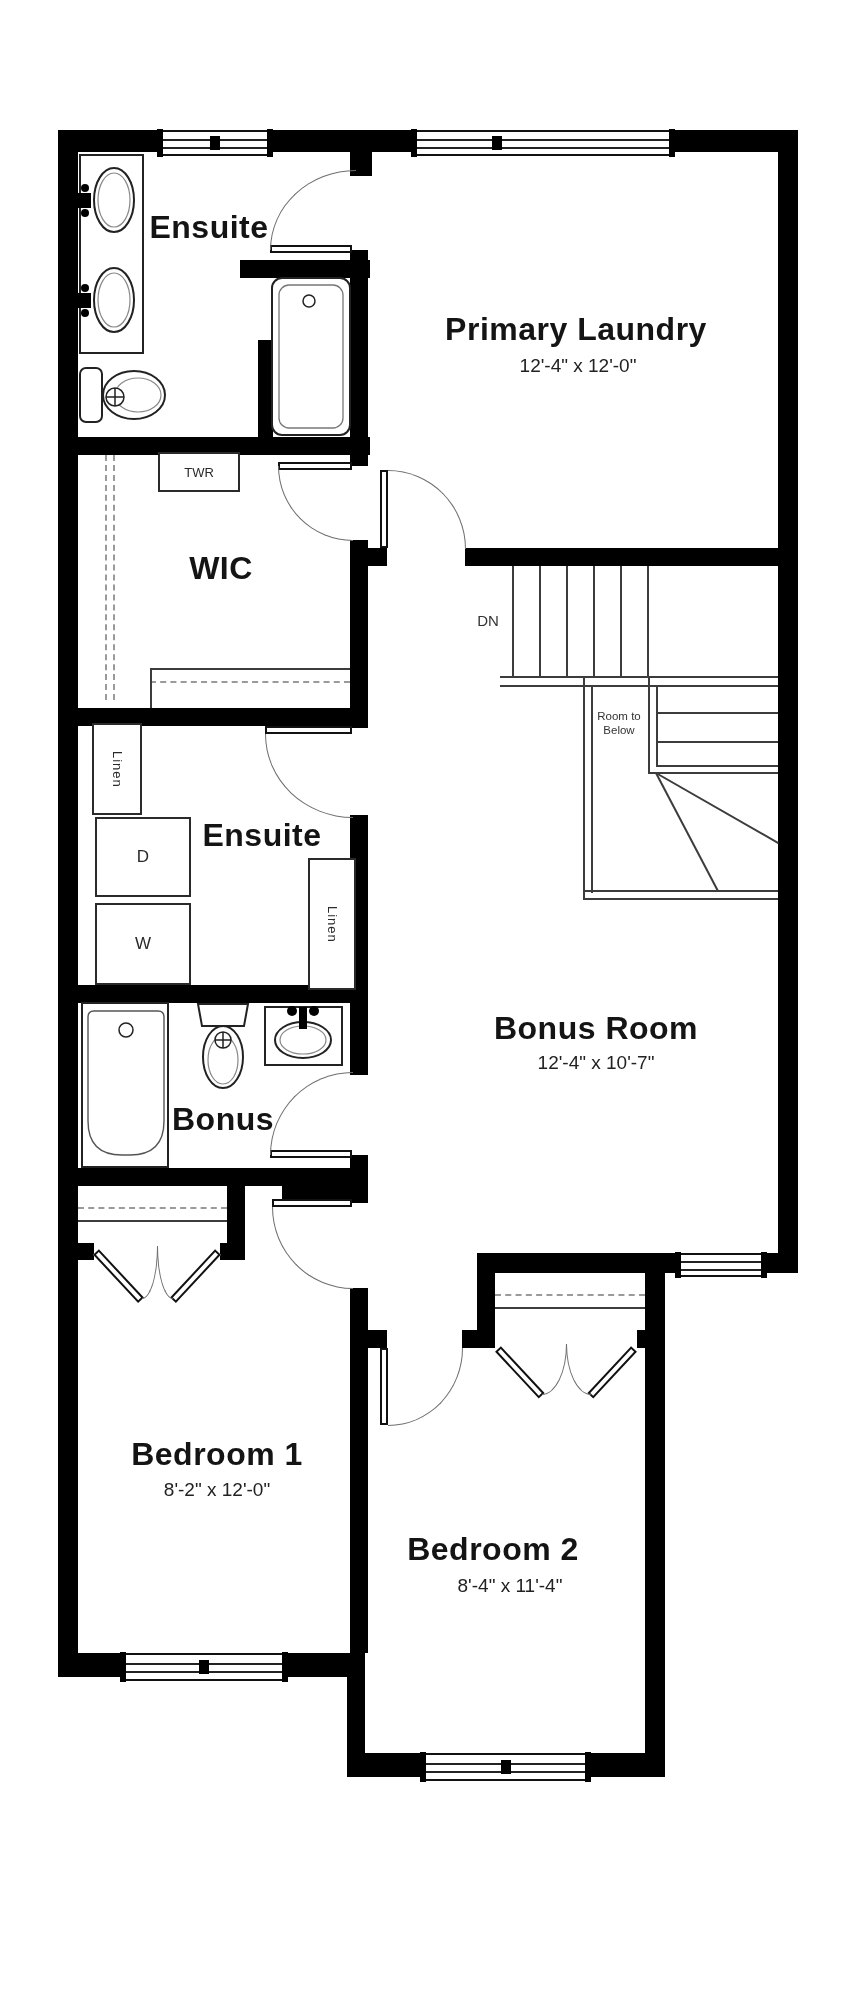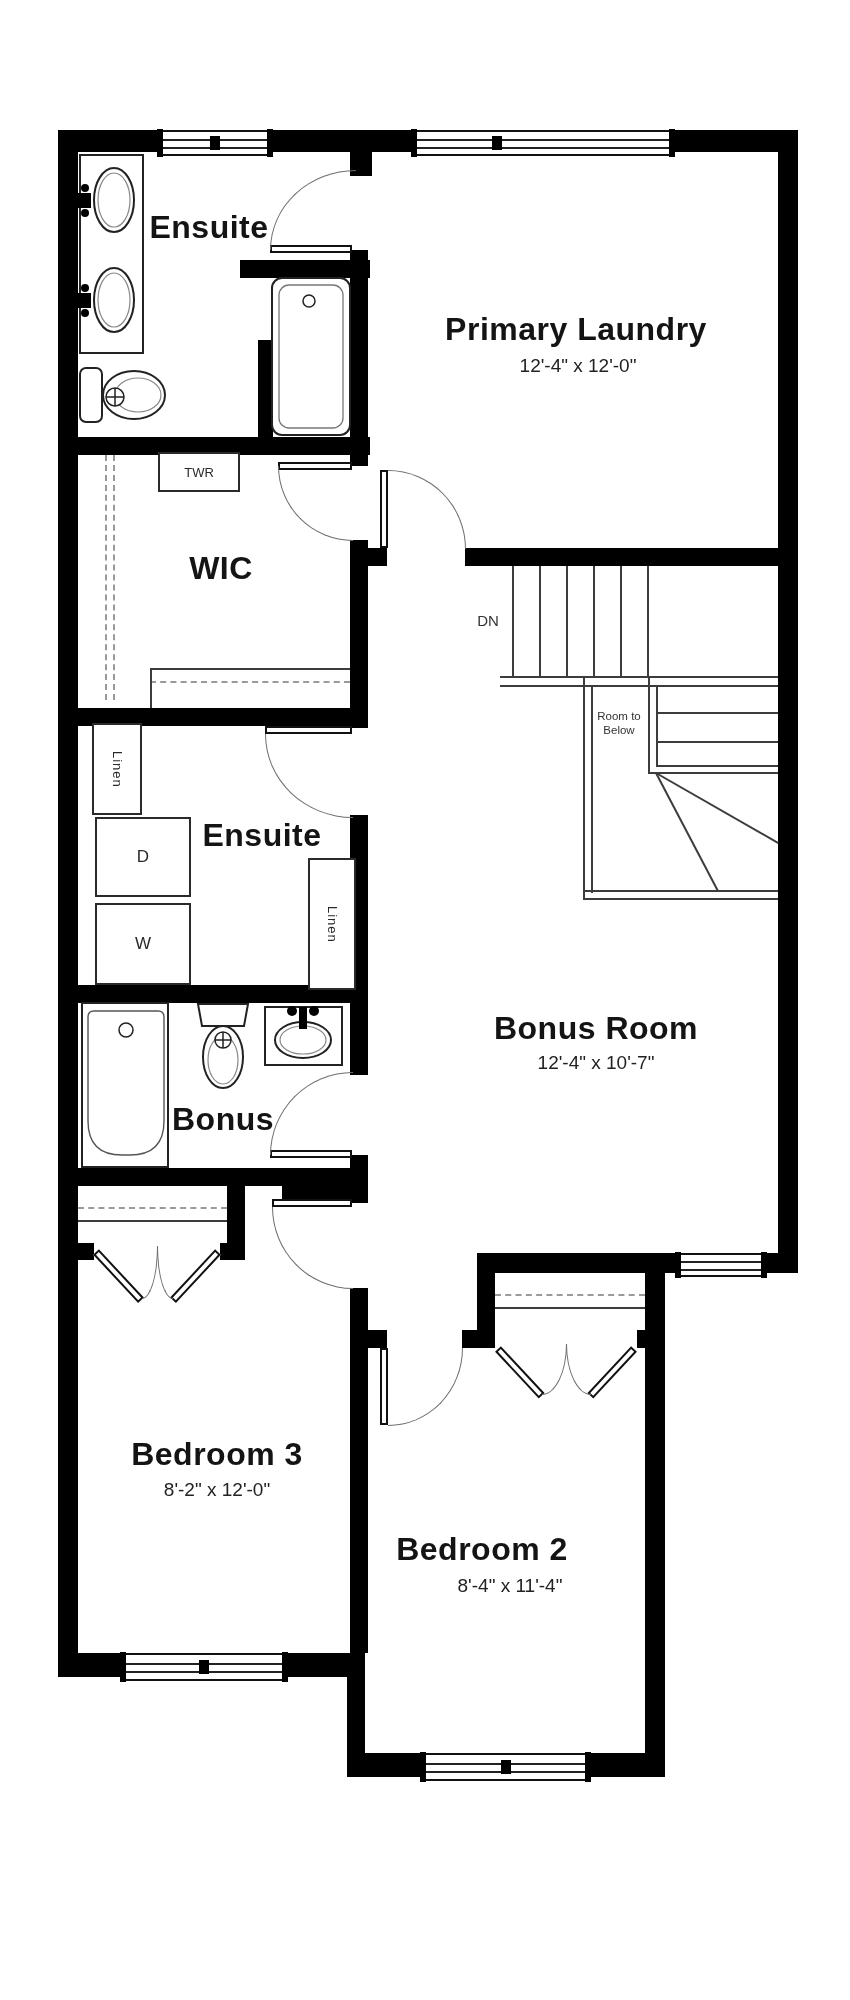--- a/index.html
+++ b/index.html
@@ -211,20 +211,20 @@
   <div class="box" style="left:95px;top:903px;width:92px;height:78px;font-size:17px">W</div>
 
   <div class="rlabel" style="left:209px;top:227px">Ensuite</div>
   <div class="rlabel" style="left:576px;top:329px">Primary Laundry</div>
   <div class="rdims" style="left:578px;top:366px">12'-4" x 12'-0"</div>
   <div class="rlabel" style="left:221px;top:568px">WIC</div>
   <div class="rlabel" style="left:262px;top:835px">Ensuite</div>
   <div class="rlabel" style="left:223px;top:1119px">Bonus</div>
   <div class="rlabel" style="left:596px;top:1028px">Bonus Room</div>
   <div class="rdims" style="left:596px;top:1063px">12'-4" x 10'-7"</div>
-  <div class="rlabel" style="left:217px;top:1454px">Bedroom 3</div>
+  <div class="rlabel" style="left:217px;top:1454px">Bedroom 1</div>
   <div class="rdims" style="left:217px;top:1490px">8'-2" x 12'-0"</div>
-  <div class="rlabel" style="left:482px;top:1549px">Bedroom 2</div>
+  <div class="rlabel" style="left:493px;top:1549px">Bedroom 2</div>
   <div class="rdims" style="left:510px;top:1586px">8'-4" x 11'-4"</div>
   <div class="slabel" style="left:488px;top:620px">DN</div>
   <div class="tiny" style="left:619px;top:723px">Room to Below</div>
 
 </div>
 
 </body></html>

